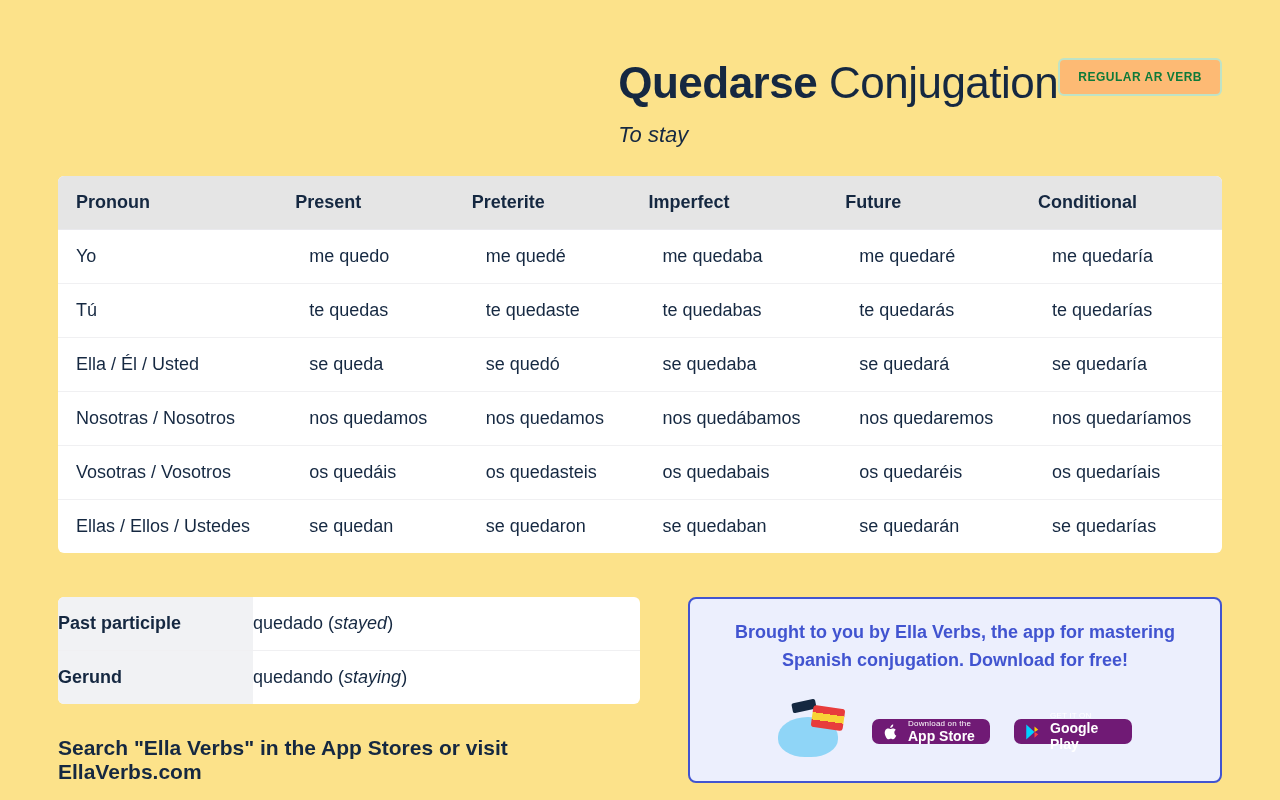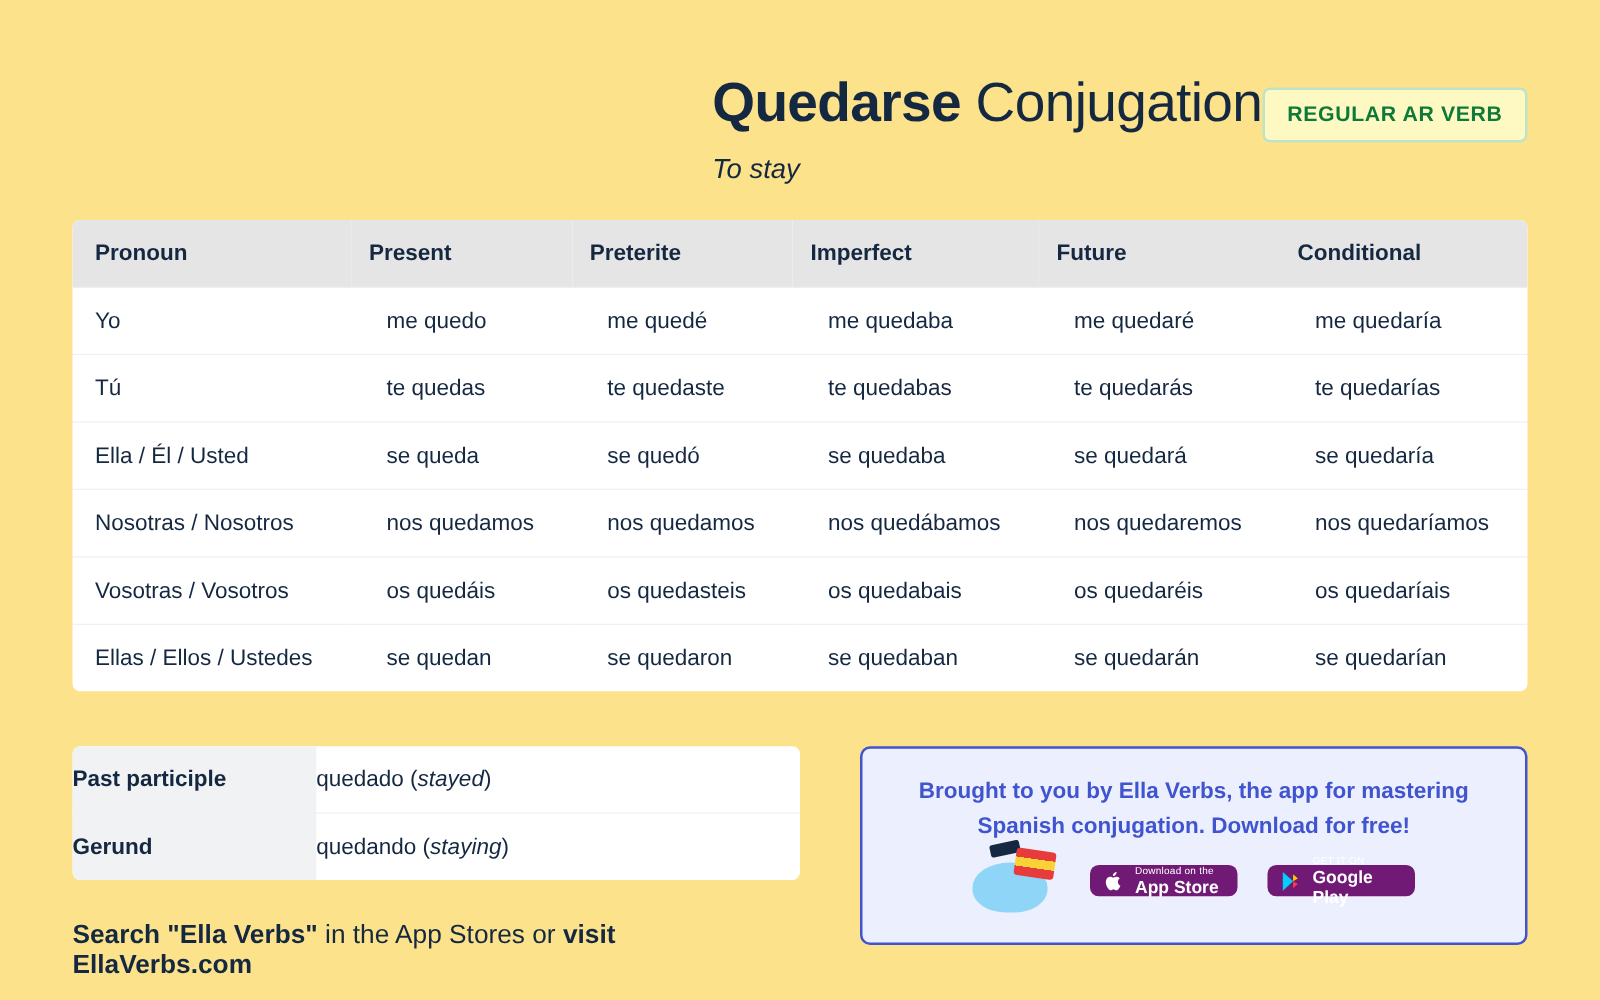--- a/index.html
+++ b/index.html
@@ -27,29 +27,28 @@
   font-weight: 800;
 }
 .subtitle {
   font-style: italic;
   font-size: 22px;
   color: #152841;
   margin-top: 14px;
   font-weight: 400;
 }
 .badge {
-  background: #fef9c3;
+  background: #fdba74;
   border: 2px solid #bfe3c6;
   color: #0e7a39;
   font-weight: 800;
-  font-size: 17px;
+  font-size: 12px;
   padding: 10px 18px;
   border-radius: 6px;
   letter-spacing: 0.5px;
-  margin-top: 12px;
 }
 .table-wrap {
   margin-top: 28px;
   background: #fff;
   border-radius: 6px;
   overflow: hidden;
 }
 table.conj {
   width: 100%;
   border-collapse: collapse;
@@ -99,35 +98,35 @@
   font-weight: 700;
   width: 195px;
 }
 .forms-table .paren { font-style: italic; margin-top: 48px; }
 .search-line {
   margin-top: 32px;
   font-size: 21px;
   font-weight: 700;
   color: #152841;
 }
-.search-line .normal { font-weight: 400; }
+.search-line .normal { font-weight: 700; }
 .promo-box {
   flex: 1;
   background: #eceffd;
   border: 2px solid #4154d0;
   border-radius: 8px;
   padding: 20px 24px 24px;
   text-align: center;
 }
 .promo-text {
   color: #4154d0;
   font-weight: 700;
   font-size: 18px;
   line-height: 1.55;
-  margin-bottom: 5px;
+  margin-bottom: 32px;
 }
 .promo-icons {
   display: flex;
   align-items: center;
   justify-content: center;
   gap: 24px;
 }
 .mascot {
   width: 70px; height: 50px; position: relative;
 }
@@ -234,21 +233,21 @@
           <td>os quedabais</td>
           <td>os quedaréis</td>
           <td>os quedaríais</td>
         </tr>
         <tr>
           <td>Ellas / Ellos / Ustedes</td>
           <td>se quedan</td>
           <td>se quedaron</td>
           <td>se quedaban</td>
           <td>se quedarán</td>
-          <td>se quedarían</td>
+          <td>se quedarías</td>
         </tr>
       </tbody>
   </table>
 </div>
 
 <div class="bottom-row">
   <div class="left-col">
     <table class="forms-table">
       <tbody>
           <tr>

